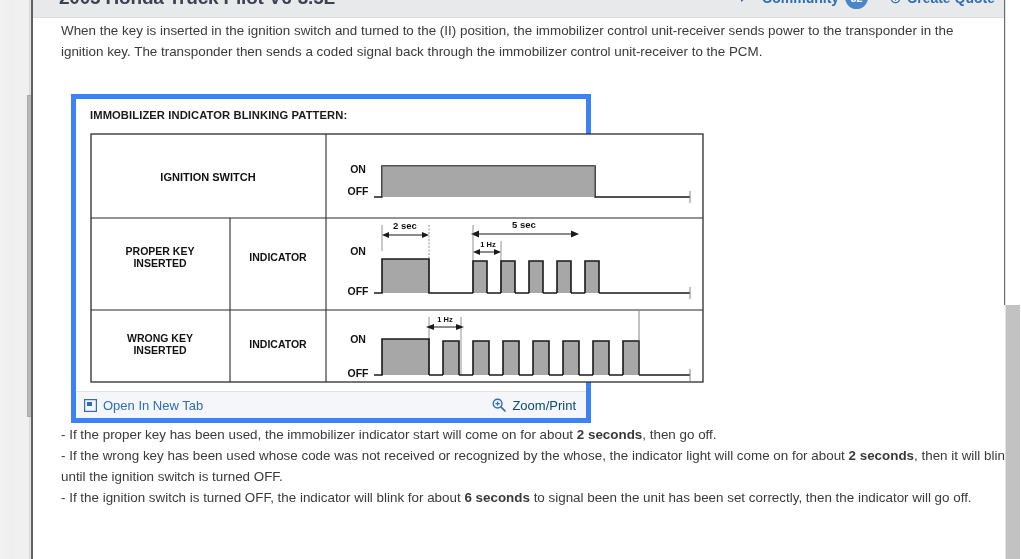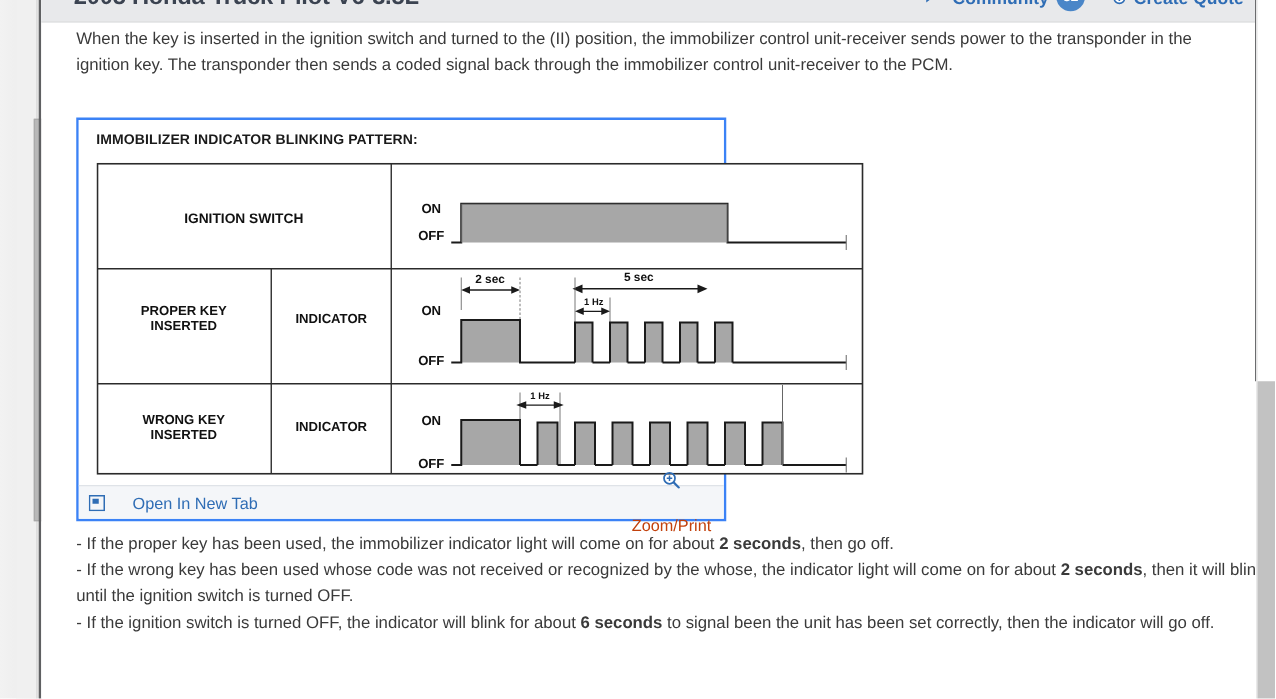--- a/index.html
+++ b/index.html
@@ -130,24 +130,24 @@
     left: 28px; top: 20px;
     width: 928px;
     font-size: 13.4px;
     line-height: 21px;
     color: #3a3a3a;
   }
 
   
   .figure-card {
     position: absolute;
-    left: 28px; top: 94px;
+    left: 38px; top: 94px;
     width: 520px;
     background: #ffffff;
-    border: 2px solid #3b82f6;
+    border: 5px solid #3b82f6;
   }
   .figure-inner {
     padding: 10px 12px 6px 14px;
     background: #ffffff;
   }
   .figure-heading {
     font-size: 11.2px;
     font-weight: bold;
     color: #1a1a1a;
     letter-spacing: 0.1px;
@@ -161,21 +161,21 @@
     align-items: center;
     justify-content: space-between;
     height: 27px;
     padding: 0 10px 0 8px;
     background: #f4f6f9;
     border-top: 1px solid #dfe3e8;
   }
   .footer-link {
     display: flex;
     align-items: center;
-    gap: 22px;
+    gap: 6px;
     color: #2f6db5;
     font-size: 13px;
     cursor: pointer;
   }
   .footer-link svg { display: block; }
 
   
   .notes-list {
     position: absolute;
     left: 28px; top: 424px;
@@ -345,35 +345,35 @@
       <div class="figure-footer">
         <div class="footer-link" style="color: rgb(47, 109, 181);">
           <span>
             <svg width="13" height="13" viewBox="0 0 13 13">
               <rect x="0.6" y="0.6" width="11.8" height="11.8" fill="none" stroke="#2f6db5" stroke-width="1.2"></rect>
               <rect x="3" y="3" width="5" height="4" fill="#2f6db5"></rect>
             </svg>
           </span>
           <span>Open In New Tab</span>
         </div>
-        <div class="footer-link" style="color: #c2410c; flex-direction: column;">
+        <div class="footer-link" style="color: #0c4a6e;">
           <span>
             <svg width="14" height="14" viewBox="0 0 14 14">
               <circle cx="5.6" cy="5.6" r="4.4" fill="none" stroke="#2f6db5" stroke-width="1.4"></circle>
               <path d="M5.6 3.4v4.4M3.4 5.6h4.4" stroke="#2f6db5" stroke-width="1.2"></path>
               <path d="M9.1 9.1 L13 13" stroke="#2f6db5" stroke-width="1.7" stroke-linecap="round"></path>
             </svg>
           </span>
           <span>Zoom/Print</span>
         </div>
       </div>
     </div>
 
     <div class="notes-list">
-        <div class="note-item"><span class="note-dash">-&nbsp;</span><span>If the proper key has been used, the immobilizer indicator light will come on for about </span><b>2 seconds</b><span>, then go off.</span></div>
+        <div class="note-item"><span class="note-dash">-&nbsp;</span><span>If the proper key has been used, the immobilizer indicator start will come on for about </span><b>2 seconds</b><span>, then go off.</span></div>
         <div class="note-item"><span class="note-dash">-&nbsp;</span><span>If the wrong key has been used whose code was not received or recognized by the whose, the indicator light will come on for about </span><b>2 seconds</b><span>, then it will blink until the ignition switch is turned OFF.</span></div>
         <div class="note-item"><span class="note-dash">-&nbsp;</span><span>If the ignition switch is turned OFF, the indicator will blink for about </span><b>6 seconds</b><span> to signal been the unit has been set correctly, then the indicator will go off.</span></div>
       </div>
 
   </div>
 
   <div class="inner-right-edge"></div>
   <div class="right-scroll-track">
     <div class="right-scroll-thumb"></div>
   </div>

